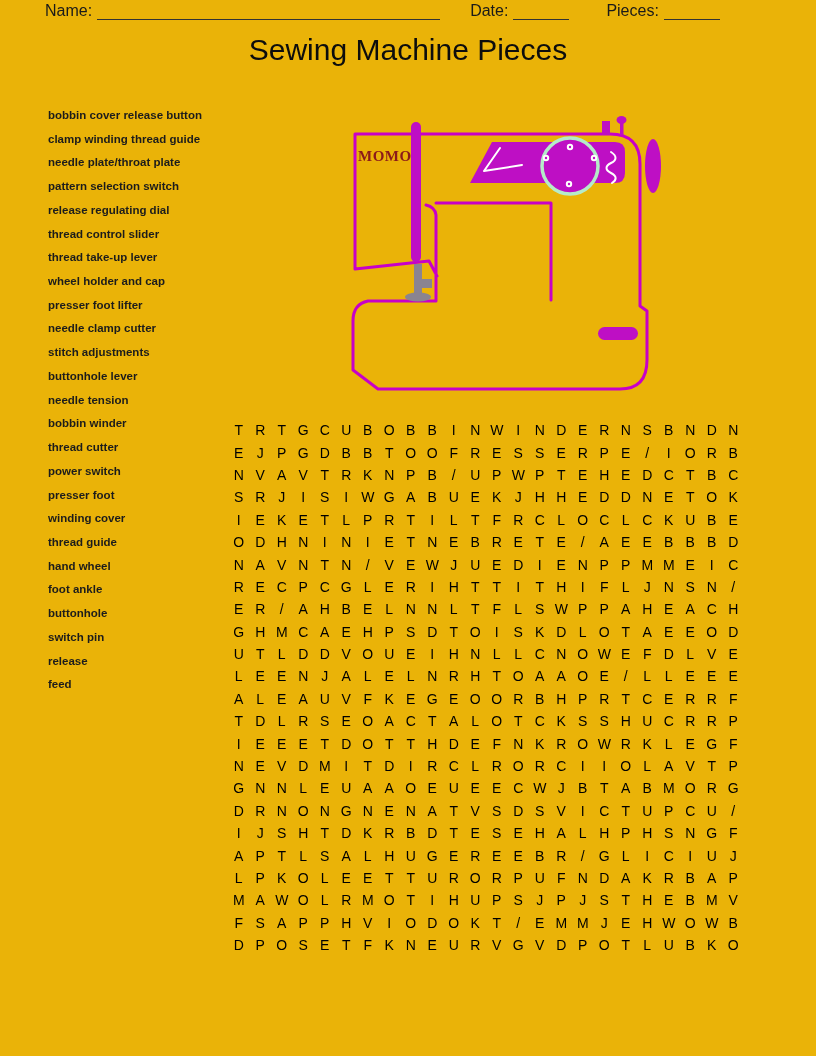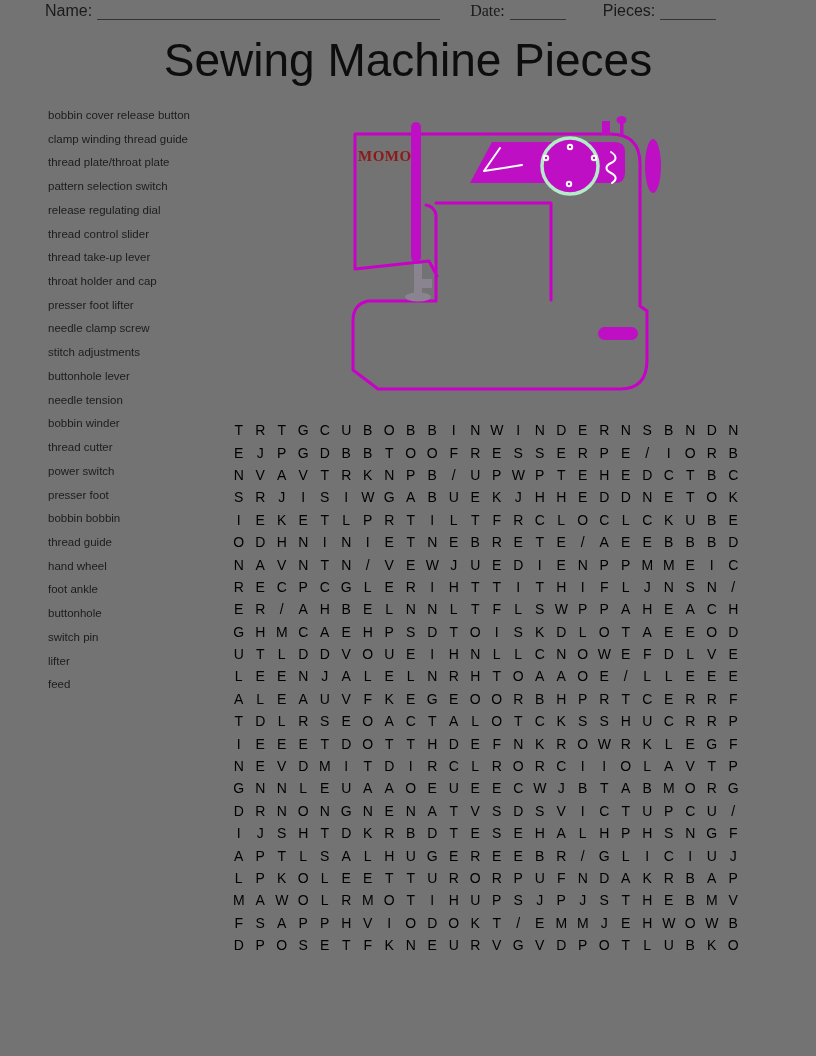--- a/index.html
+++ b/index.html
@@ -1,45 +1,45 @@
 <!DOCTYPE html>
 <html style="--machine-outline: #C800C8; --machine-fill: #BE0FC4; --dial-ring: #B5EBC9; --needle-gray: #8A8490; --brand-red: #8B1A1A;"><head>
 <meta charset="utf-8">
 <style>
   html,body { margin:0; padding:0; background:#ffffff; }
   .page {
-    position:relative; width:816px; height:1056px; background:#737373;
+    position:relative; width:816px; height:1056px; background:#eab308;
     font-family:"Liberation Sans", sans-serif; color:#111; overflow:hidden;
   }
 
   
   .header {
     position:absolute; top:2px; left:45px; width:700px;
     display:flex; align-items:flex-end; font-size:16px; color:#1a1a1a;
   }
   .blank-line { border-bottom:1.6px solid #333; height:16px; display:inline-block; }
   .name-line  { width:343px; margin-left:5px; }
   .date-line  { width:56px;  margin-left:5px; }
   .period-line{ width:56px;  margin-left:5px; }
   .hlabel { white-space:nowrap; }
-  .date-label   { margin-left:30px;font-family:Liberation Serif, serif; }
+  .date-label   { margin-left:30px; }
   .period-label { margin-left:37px; }
 
   
   .title {
     position:absolute; top:33px; left:0; width:816px; text-align:center;
-    font-size:46px; font-weight:400; letter-spacing:0; color:#0d0d0d;
+    font-size:30px; font-weight:400; letter-spacing:0; color:#0d0d0d;
   }
 
   
   .word-list {
     position:absolute; top:104px; left:48px; margin:0; padding:0;
     list-style:none; font-size:11.5px; color:#1c1c1c;
   }
-  .word-list li { height:23.72px; line-height:23.72px; white-space:nowrap; }
+  .word-list li { height:23.72px; line-height:23.72px; white-space:nowrap;font-weight:bold; }
 
   
   .ws-grid {
     position:absolute; top:419px; left:228px;
     display:grid; grid-template-columns:repeat(24, 21.5px);
     grid-auto-rows:22.4px; font-size:14px; color:#000;
   }
   .ws-grid .cell {
     display:flex; align-items:center; justify-content:center;
   }
@@ -66,42 +66,42 @@
     <span class="blank-line date-line"></span>
     <span class="hlabel period-label">Pieces:</span>
     <span class="blank-line period-line"></span>
   </div>
 
   <div class="title">Sewing Machine Pieces</div>
 
   <ul class="word-list">
       <li>bobbin cover release button</li>
       <li>clamp winding thread guide</li>
-      <li>thread plate/throat plate</li>
+      <li>needle plate/throat plate</li>
       <li>pattern selection switch</li>
       <li>release regulating dial</li>
       <li>thread control slider</li>
       <li>thread take-up lever</li>
-      <li>throat holder and cap</li>
+      <li>wheel holder and cap</li>
       <li>presser foot lifter</li>
-      <li>needle clamp screw</li>
+      <li>needle clamp cutter</li>
       <li>stitch adjustments</li>
       <li>buttonhole lever</li>
       <li>needle tension</li>
       <li>bobbin winder</li>
       <li>thread cutter</li>
       <li>power switch</li>
       <li>presser foot</li>
-      <li>bobbin bobbin</li>
+      <li>winding cover</li>
       <li>thread guide</li>
       <li>hand wheel</li>
       <li>foot ankle</li>
       <li>buttonhole</li>
       <li>switch pin</li>
-      <li>lifter</li>
+      <li>release</li>
       <li>feed</li>
     </ul>
 
   <div class="machine-wrap">
     <svg width="330" height="292" viewBox="0 0 330 292">
 
       <path class="m-outline" d="M15,161 L15,26 H270 Q300,26 300,56 V198
            L307,203 V252 Q307,281 280,281 H38 L13,262 V213 Q13,196 28,193 H96
            M96,193 V107 Q95,99 86,97
            M96,95 H211 V192

